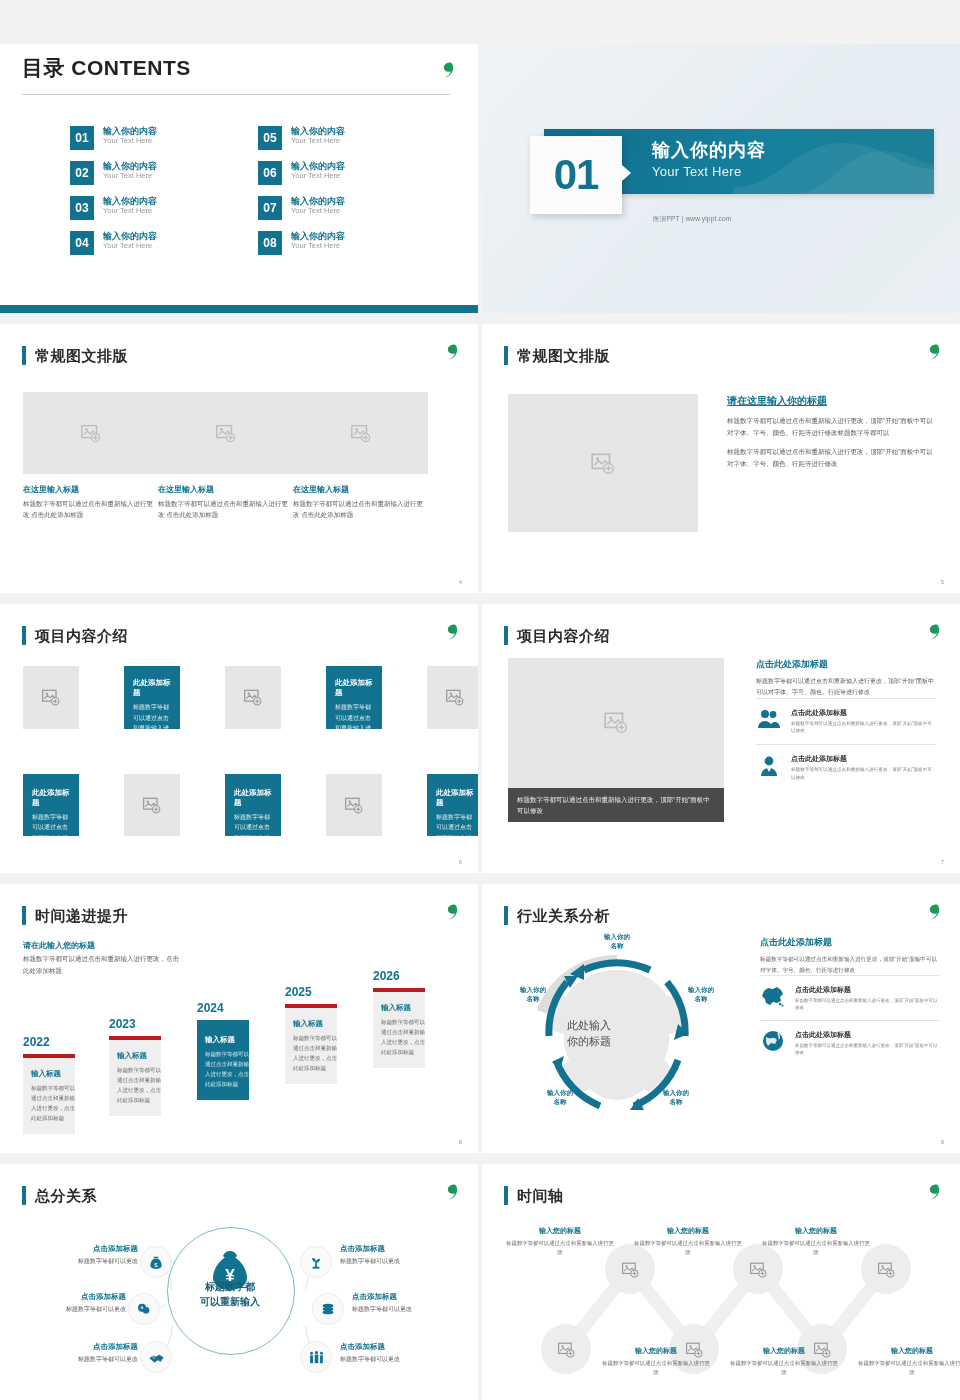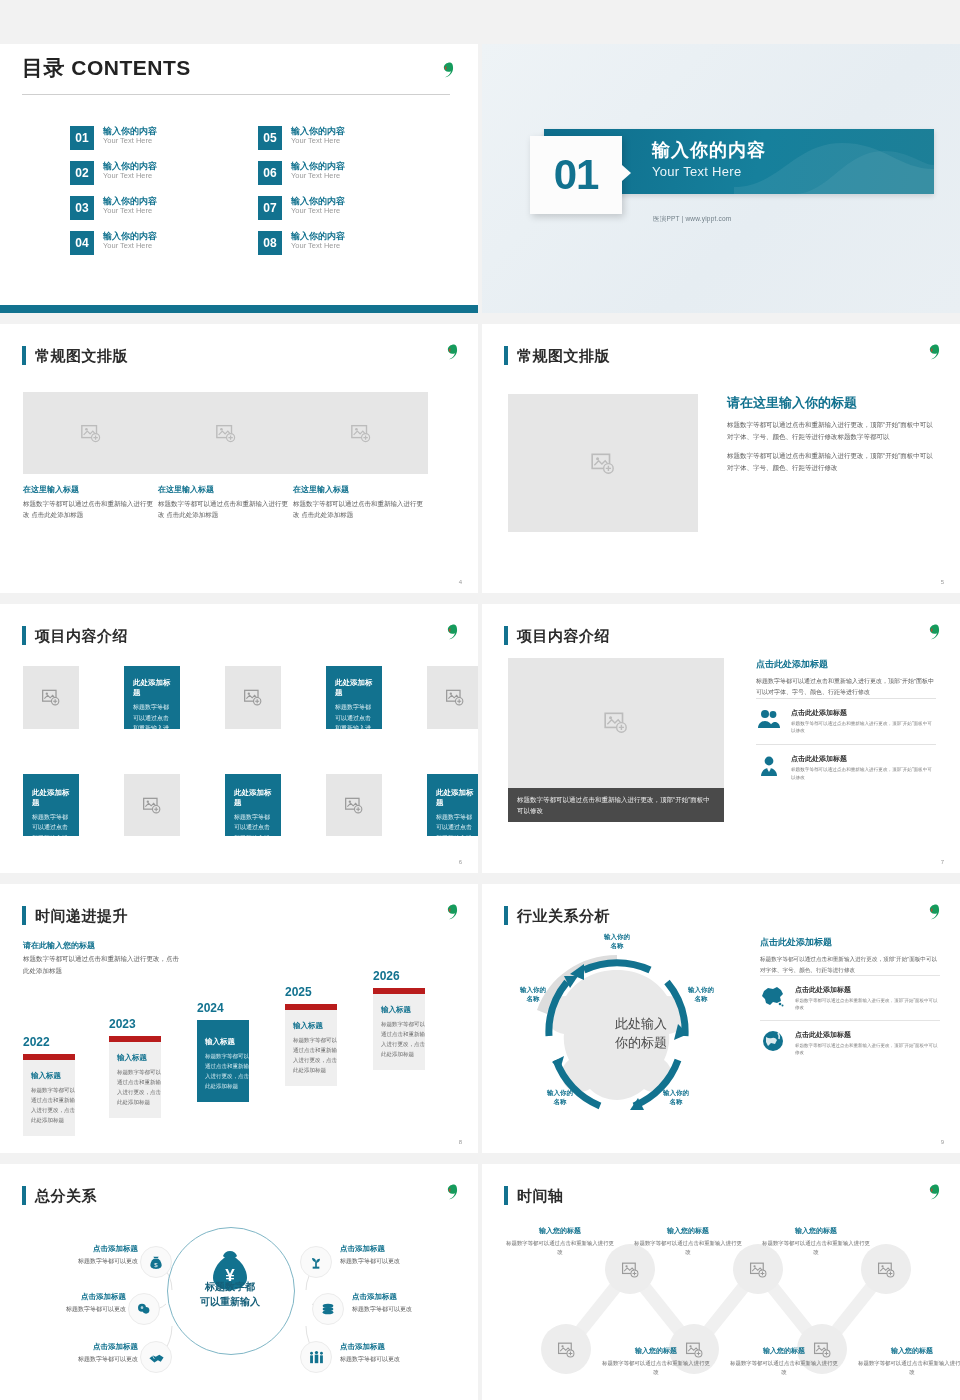--- a/index.html
+++ b/index.html
@@ -64,21 +64,21 @@
   
   .s4-row{position:absolute;left:23px;top:68px;width:434px;display:flex;gap:0;}
   .s4-col{width:135px;}
   .s4-img{height:82px;}
   .s4-h{font-size:8px;font-weight:bold;color:#12728f;margin-top:10px;}
   .s4-p{font-size:6.5px;color:#5c5c5c;line-height:1.65;margin-top:4px;}
 
   
   .s5-img{position:absolute;left:26px;top:70px;width:190px;height:138px;}
   .s5-tx{position:absolute;left:245px;top:70px;width:210px;}
-  .s5-h{font-size:13px;font-weight:bold;color:#12728f;}
+  .s5-h{font-size:10px;font-weight:bold;color:#12728f;text-decoration:underline;}
   .s5-p{font-size:6.5px;color:#5c5c5c;line-height:1.85;margin-top:7px;}
 
   
   .s6-grid{position:absolute;left:23px;top:62px;width:460px;height:170px;
            display:grid;grid-template-columns:repeat(5,1fr);grid-template-rows:1fr 1fr;gap:45px;}
   .cell{position:relative;overflow:hidden;}
   .cell.gray{background:#e6e6e6;display:flex;align-items:center;justify-content:center;}
   .cell.teal{background:#12728f;padding:12px 9px 0 9px;box-sizing:border-box;}
   .cell .ch{font-size:7.5px;font-weight:bold;color:#fff;}
   .cell .cp{font-size:6px;color:#dff0f5;line-height:1.75;margin-top:4px;}
@@ -95,32 +95,32 @@
   .s7-it:first-of-type{margin-top:10px;}
   .s7-ih{font-size:7px;font-weight:bold;color:#333;}
   .s7-ip{font-size:4.6px;color:#7d7d7d;line-height:1.7;margin-top:2px;}
 
   
   .s8-h{position:absolute;left:23px;top:56px;font-size:8px;font-weight:bold;color:#12728f;}
   .s8-p{position:absolute;left:23px;top:69px;width:160px;font-size:6.5px;color:#5c5c5c;line-height:1.8;}
   .s8-wrap{position:absolute;left:20px;top:100px;width:440px;height:150px;}
   .s8-card{position:absolute;width:52px;}
   .s8-yr{font-size:12px;font-weight:bold;color:#12728f;line-height:1;margin-bottom:6px;}
-  .s8-bd{background:#efefef;padding:11px 0 10px 8px;box-sizing:border-box;border-top:6px solid #b91c1c;}
+  .s8-bd{background:#efefef;padding:11px 0 10px 8px;box-sizing:border-box;border-top:4px solid #b91c1c;}
   .s8-bd.on{background:#12728f;border-top-color:#12728f;}
   .s8-ch{font-size:7.5px;font-weight:bold;color:#12728f;}
   .s8-bd.on .s8-ch{color:#fff;}
   .s8-cp{font-size:5.5px;color:#6a6a6a;line-height:1.8;margin-top:5px;}
   .s8-bd.on .s8-cp{color:#d8ecf2;}
 
   
   .s9-d{position:absolute;left:20px;top:46px;width:230px;height:205px;}
   .s9-lbl{position:absolute;text-align:center;font-size:6.5px;font-weight:bold;color:#12728f;line-height:1.45;width:64px;}
   .s9-ctr{position:absolute;left:50%;top:50%;transform:translate(-50%,-50%);
-          text-align:right;font-size:13px;color:#4a4a4a;line-height:1.5;width:100px;}
+          text-align:left;font-size:11px;color:#4a4a4a;line-height:1.5;width:100px;}
   .s9-r{position:absolute;left:278px;top:52px;width:180px;}
   .s9-h{font-size:9px;font-weight:bold;color:#12728f;}
   .s9-p{font-size:5.6px;color:#5c5c5c;line-height:1.9;margin-top:5px;}
   .s9-it{display:flex;align-items:center;gap:9px;padding:8px 0;border-top:1px solid #e4e4e4;}
   .s9-it:first-of-type{margin-top:14px;}
   .s9-ih{font-size:7px;font-weight:bold;color:#333;}
   .s9-ip{font-size:4.5px;color:#808080;line-height:1.7;margin-top:2px;}
 
   
   .s10{position:absolute;left:0;top:0;width:478px;height:269px;}

